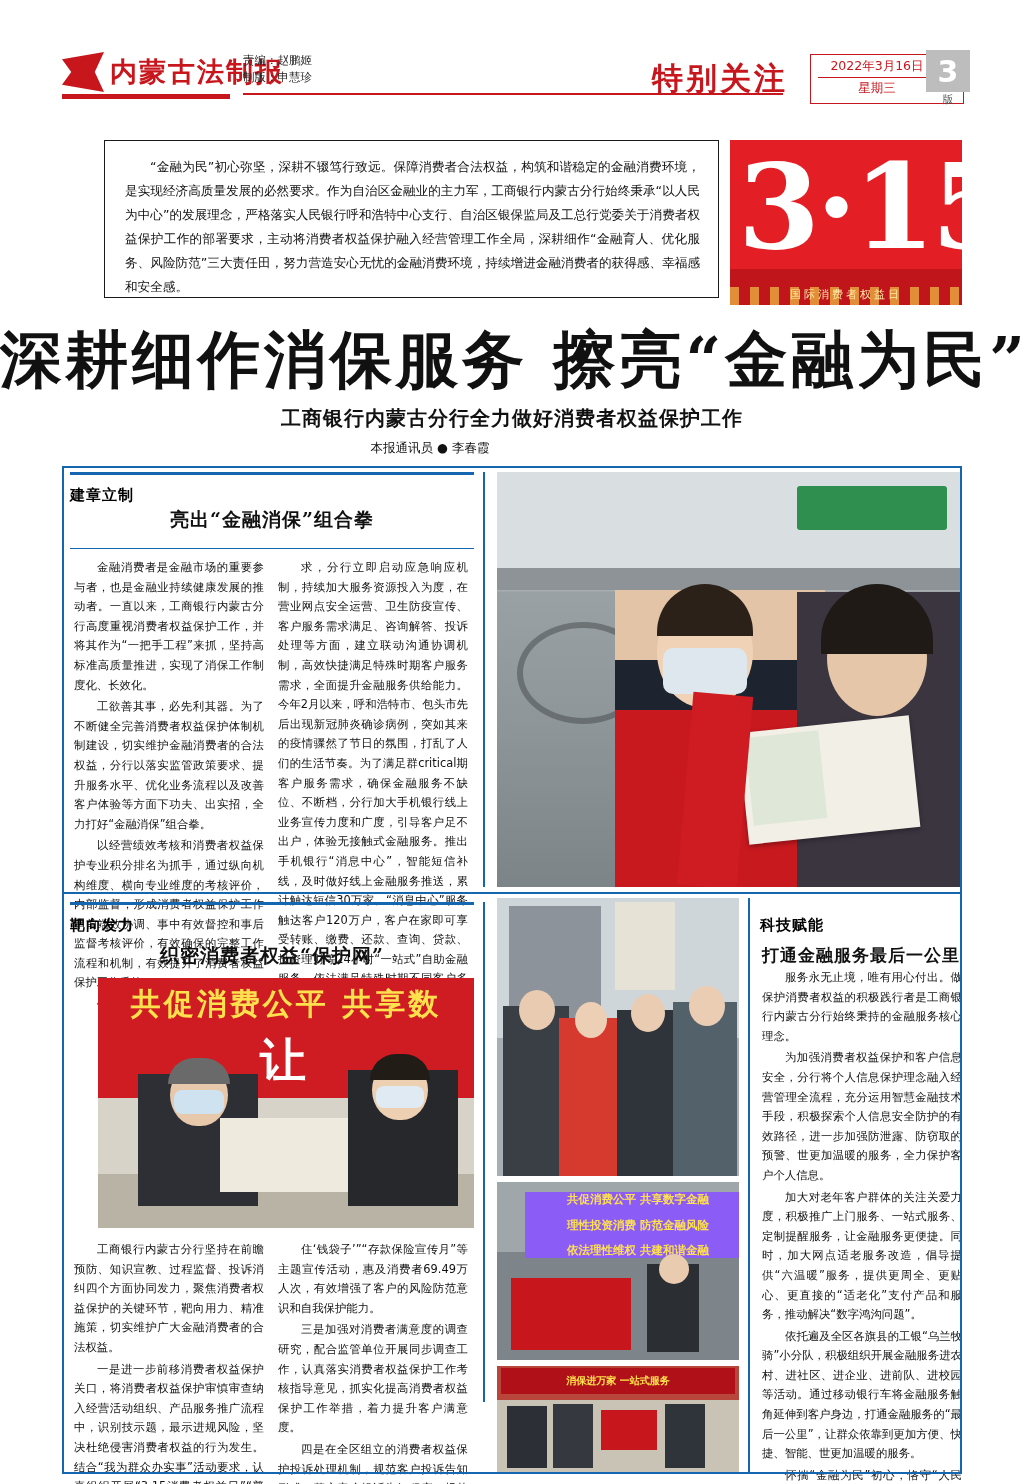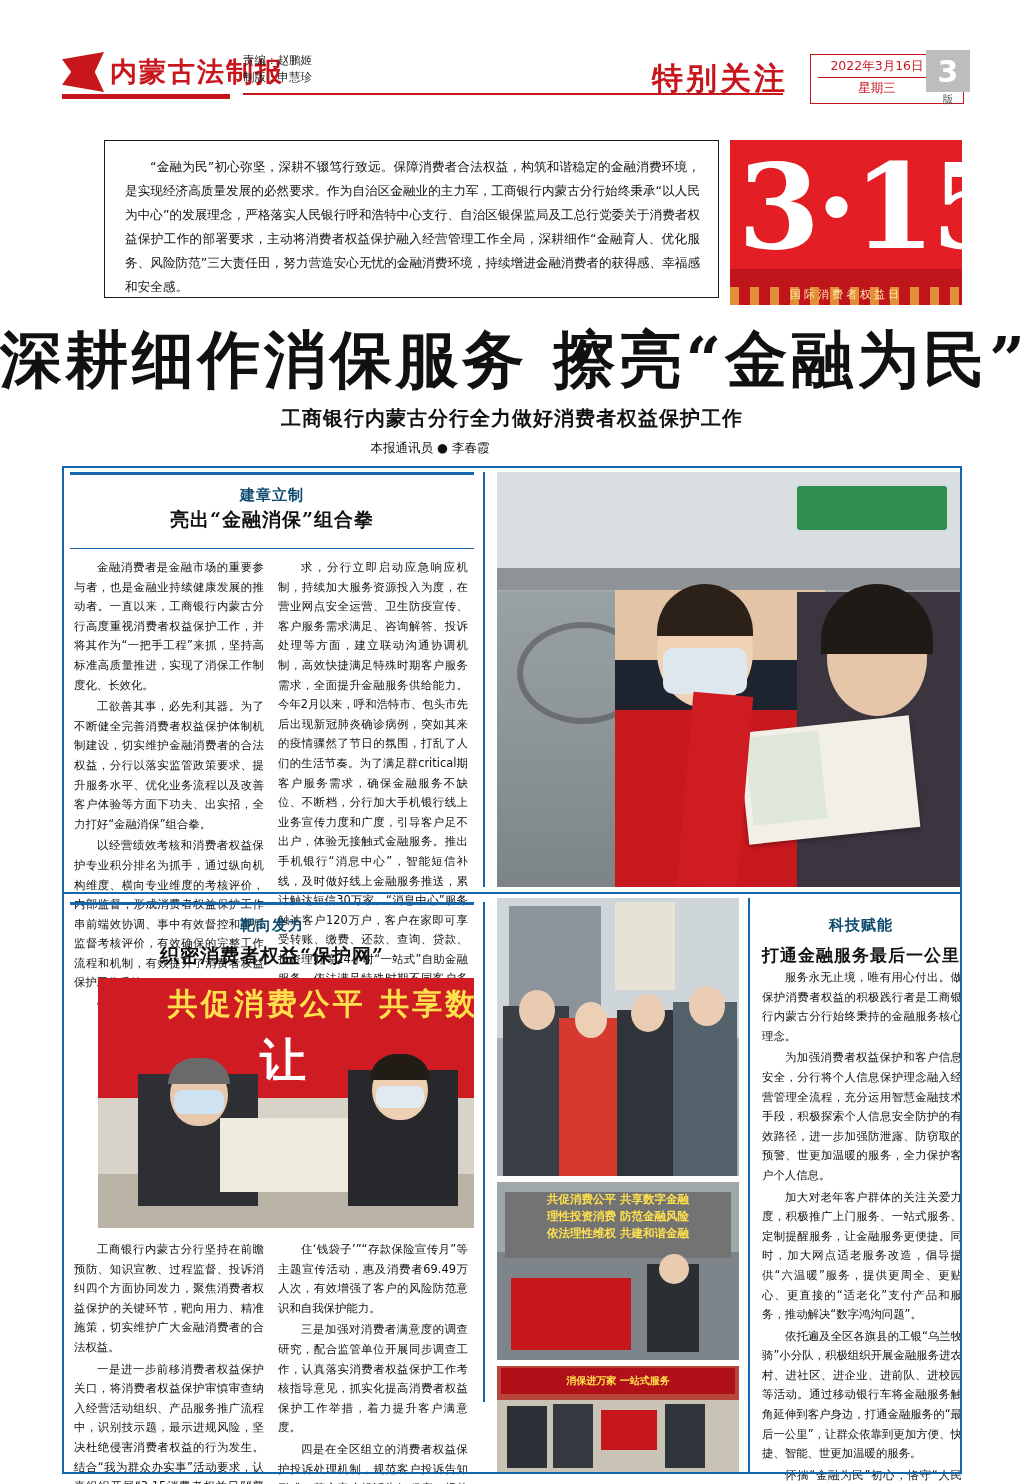--- a/index.html
+++ b/index.html
@@ -93,39 +93,40 @@
 
   
   .hrule{position:absolute;background:#1566b0;}
   .vrule{position:absolute;background:#1566b0;}
 
   
   .blk{position:absolute;}
   .blk-top-rule{position:absolute;left:0;top:0;height:3px;background:#1566b0;}
   .blk-kicker{
     font-family:"DejaVu Serif","Liberation Serif",serif;
-    font-weight:bold;font-size:15px;text-align:center;letter-spacing:1px;color:#0c4a6e;
+    font-weight:bold;font-size:15px;text-align:left;letter-spacing:1px;color:#000000;
   }
   .blk-title{
     font-family:"DejaVu Serif","Liberation Serif",serif;
     font-weight:bold;font-size:19px;text-align:center;letter-spacing:1px;color:#111;
   }
   .colwrap{position:absolute;display:flex;gap:14px;}
   .col{font-size:11.4px;line-height:19.6px;text-align:justify;color:#111;}
   .col p{margin:0 0 2px 0;text-indent:23px;}
 
   
   .photo{position:absolute;overflow:hidden;background:#9aa3ab;}
   .photo .sky{position:absolute;inset:0;}
 
   
   .redbanner{
-    position:absolute;background:#737373;color:#fff;font-weight:bold;
-    display:flex;align-items:center;justify-content:flex-start;text-align:center;
-    font-family:"DejaVu Serif","Liberation Serif",serif;
+    position:absolute;background:#8b5cf6;color:#fff;font-weight:bold;
+    display:flex;align-items:center;justify-content:space-between;text-align:center;
+    font-family:"DejaVu Serif","Liberation Serif",serif;
+    margin-left:20px;
   }
 </style>
 </head>
 <body>
 
 <div class="page">
 
   <div class="masthead">
     <div class="mh-logo">
       <div class="mh-logo-mark"></div>
@@ -214,21 +215,21 @@
   <div class="hrule" style="left:62px;top:892px;width:900px;height:2px;"></div>
 
   <div class="blk" style="left:70px;top:902px;width:404px;">
     <div class="blk-top-rule" style="width:404px;"></div>
     <div class="blk-kicker" style="margin-top:14px;">靶向发力</div>
     <div class="blk-title" style="margin-top:8px;">织密消费者权益“保护网”</div>
   </div>
 
   <div class="photo" style="left:98px;top:978px;width:376px;height:250px;">
     <div style="position:absolute;inset:0;background:linear-gradient(180deg,#cf1b22 0 120px,#d8d3c9 120px 100%);"></div>
-    <div style="position:absolute;left:0;top:6px;width:376px;text-align:center;font-family:'DejaVu Serif',serif;font-weight:bold;font-size:30px;color:#ffe14d;letter-spacing:3px;white-space:nowrap;padding-left:37px;">共促消费公平   共享数</div>
+    <div style="position:absolute;left:0;top:6px;width:376px;text-align:center;font-family:'DejaVu Serif',serif;font-weight:bold;font-size:30px;color:#ffe14d;letter-spacing:3px;white-space:nowrap;">共促消费公平   共享数</div>
     <div style="position:absolute;left:0;top:52px;width:376px;text-align:center;font-family:'DejaVu Serif',serif;font-weight:bold;font-size:46px;color:#ffffff;letter-spacing:6px;">让</div>
 
     <div style="position:absolute;left:0;top:196px;width:376px;height:54px;background:#b9b3a6;"></div>
 
     <div style="position:absolute;left:40px;top:96px;width:120px;height:132px;background:#2d2f34;"></div>
     <div style="position:absolute;left:72px;top:86px;width:58px;height:62px;background:#e7c8aa;border-radius:30px/34px;"></div>
     <div style="position:absolute;left:70px;top:80px;width:62px;height:26px;background:#6a6a6a;border-radius:30px 30px 0 0;"></div>
     <div style="position:absolute;left:76px;top:112px;width:50px;height:24px;background:#cfe2ef;border-radius:8px;"></div>
 
     <div style="position:absolute;left:122px;top:140px;width:170px;height:74px;background:#efeade;"></div>

